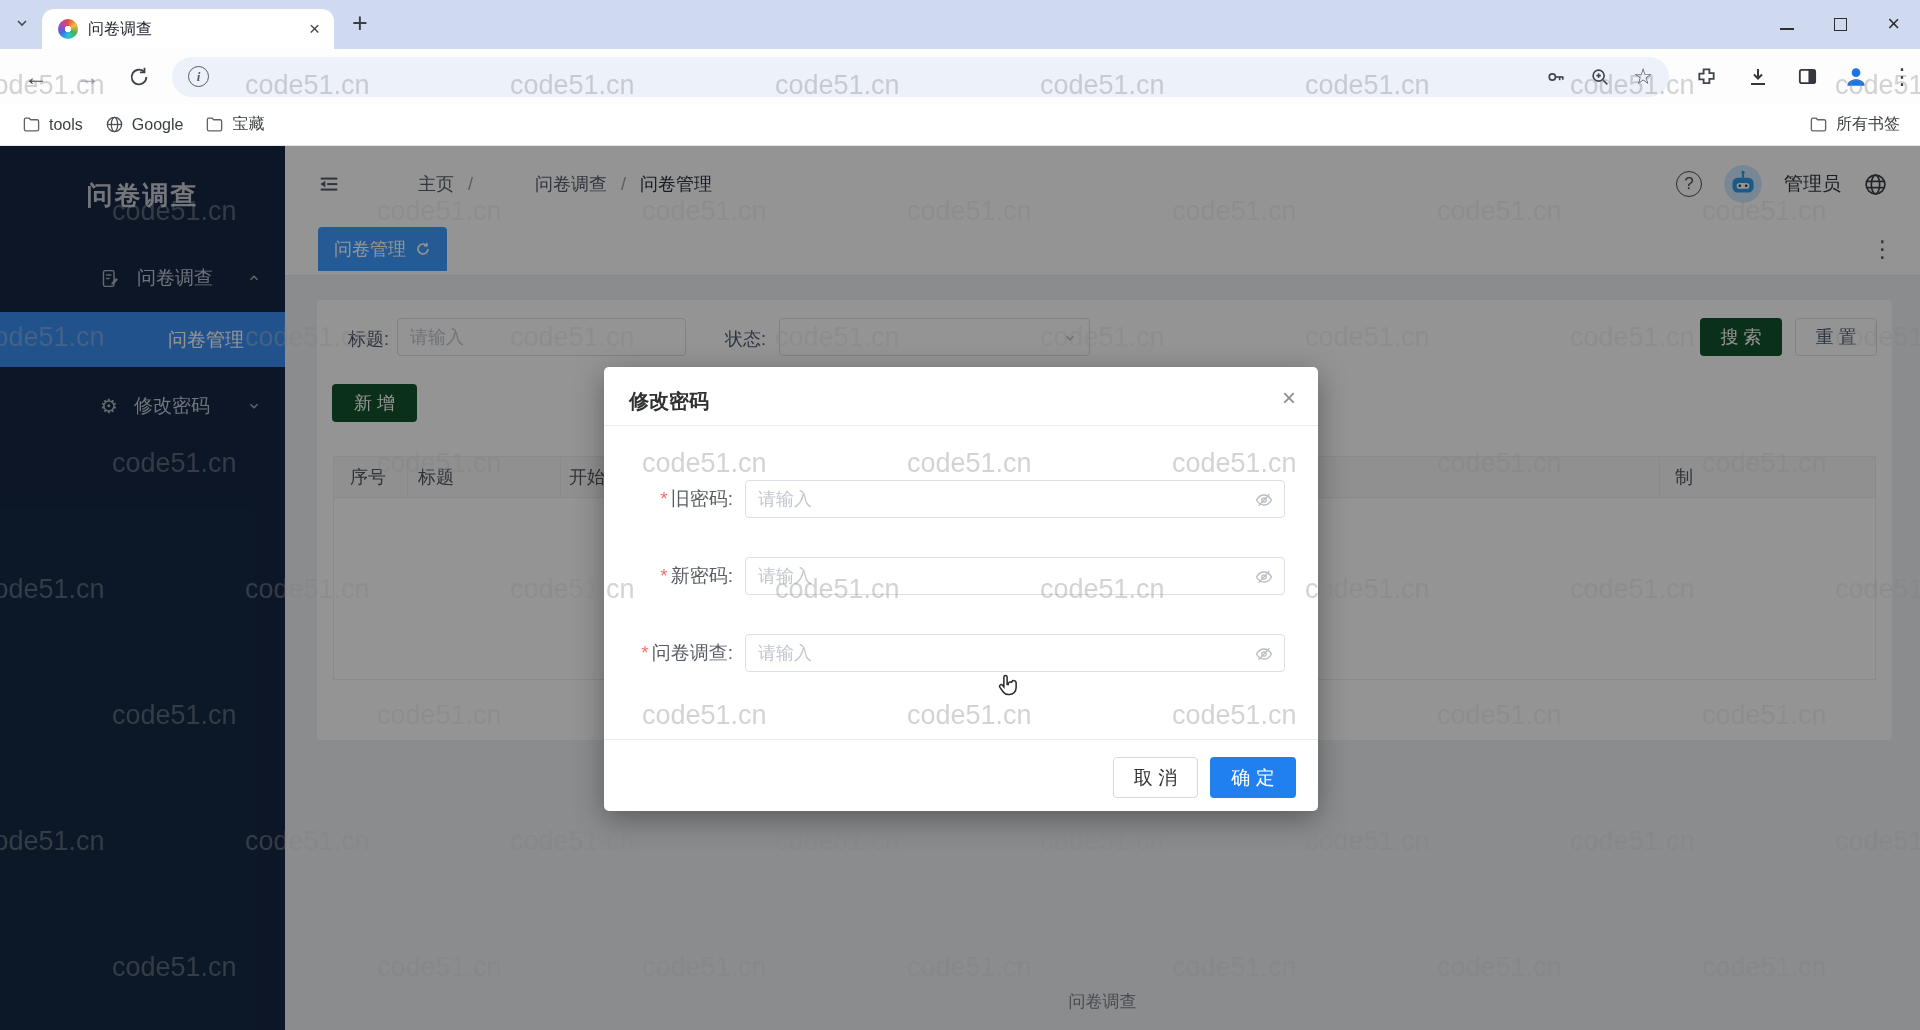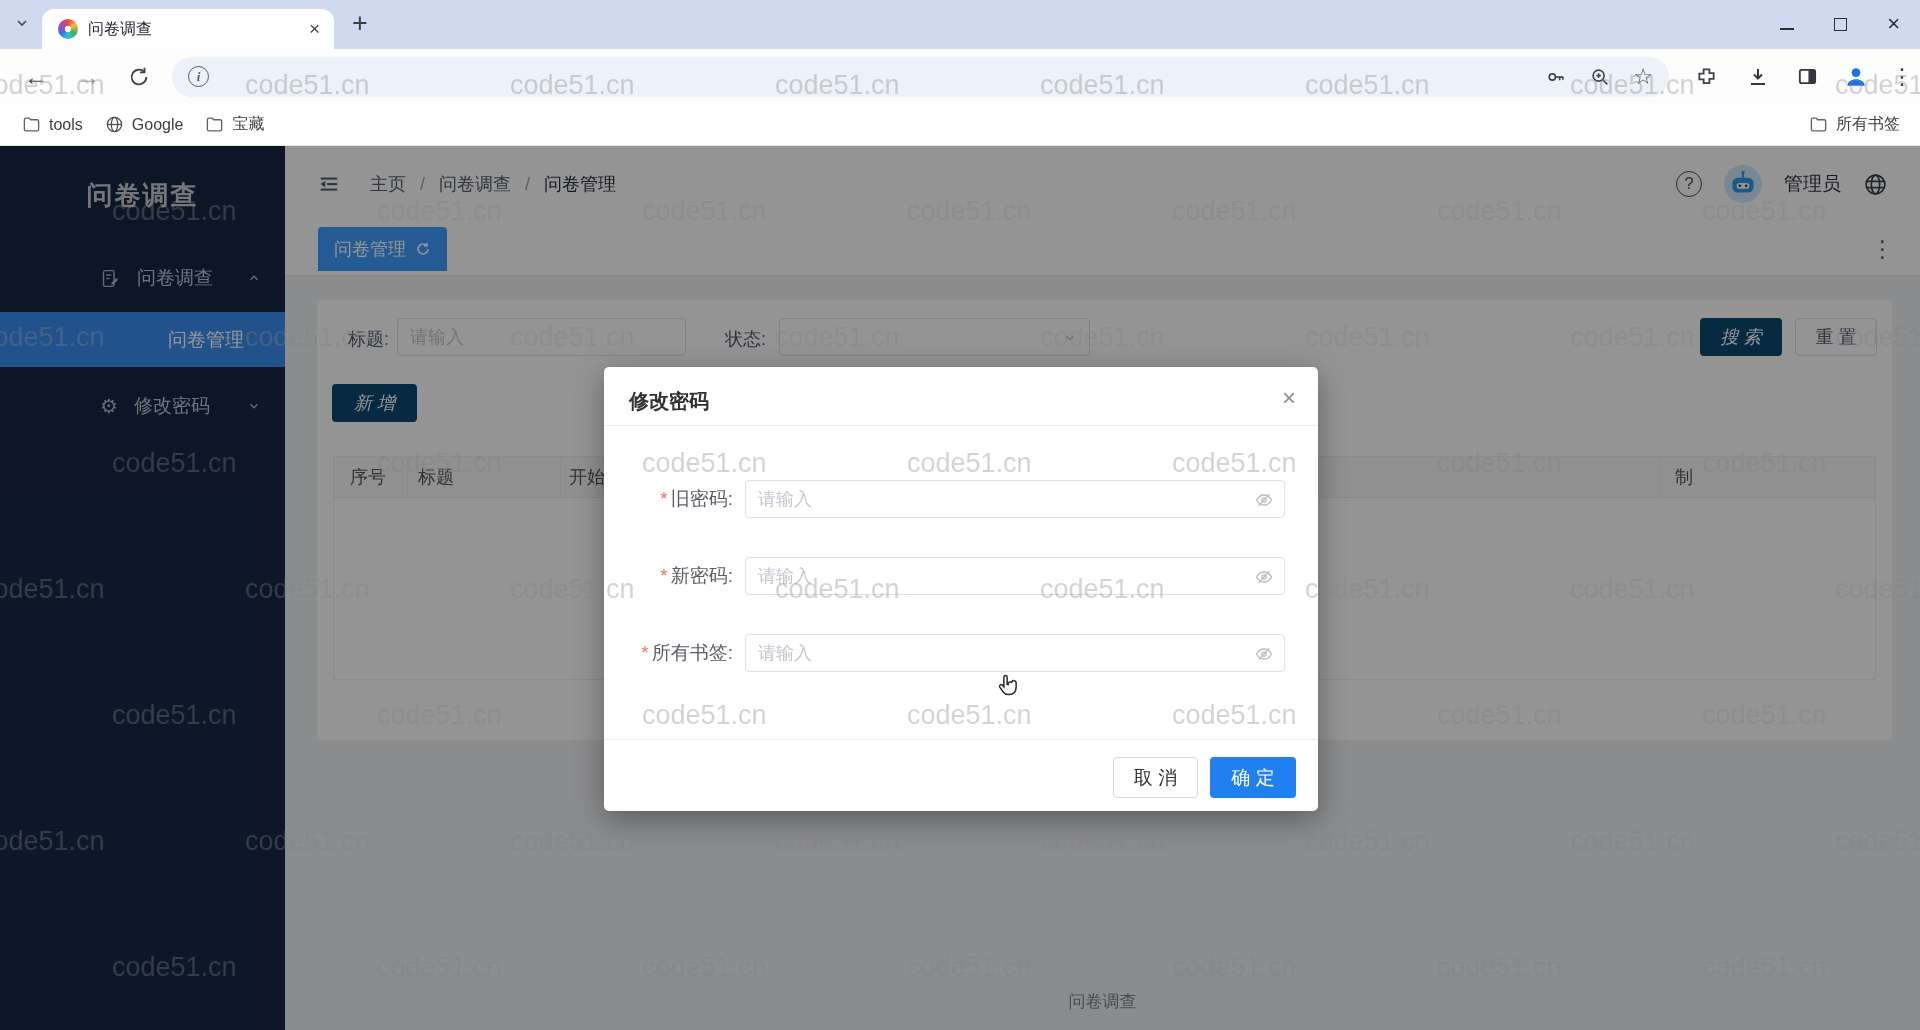--- a/index.html
+++ b/index.html
@@ -58,21 +58,21 @@
   .submenu-item { height:55px; margin-top:6px; display:flex; align-items:center; padding-left:168px;
     color:#fff; font-size:19px; }
   .submenu-item.active { background:#3a8df0; }
   .mi-sys1 { margin-top:11px; } .mi-sys2 { margin-top:10px; }
   .gear-glyph { font-size:20px; color:#aeb6c2; }
 
   .main { position:absolute; left:285px; top:0; width:1635px; height:884px; }
   .page-header { height:76px; background:#fff; display:flex; align-items:center; position:relative; }
   .collapse-btn { margin-left:33px; display:flex; }
   .breadcrumb { margin-left:30px; display:flex; align-items:center; gap:14px; font-size:18px; }
-  .bc-link { color:#57606e; } .bc-sep { color:#9aa3af; } .bc-current { color:#2b3440; }
+  .bc-link { color:#57606e;margin-left:48px; } .bc-sep { color:#9aa3af; } .bc-current { color:#2b3440; }
   .hdr-right { position:absolute; right:32px; display:flex; align-items:center; gap:22px; }
   .help-badge { width:26px; height:26px; border:1.6px solid #4a4f57; border-radius:50%; color:#4a4f57;
     font-size:17px; display:flex; align-items:center; justify-content:center; }
   .user-avatar { width:38px; height:38px; border-radius:50%; overflow:hidden; display:flex; }
   .user-name { font-size:19px; color:#2f353d; }
 
   .tag-row { height:54px; background:#fff; border-bottom:1px solid #e6e8eb; position:relative; }
   .page-tab { position:absolute; left:33px; top:5px; height:44px; width:129px; background:#409eff;
     border-radius:4px 4px 0 0; color:#fff; font-size:18px; display:flex; align-items:center;
     justify-content:center; gap:9px; }
@@ -84,21 +84,21 @@
   .lbl-title { left:31px; } .lbl-status { left:408px; }
   .el-input { position:absolute; top:18px; height:38px; border:1px solid #dcdfe6; border-radius:4px;
     background:#fff; font-size:18px; }
   .el-input input { width:100%; height:100%; border:0; outline:none; background:transparent;
     padding:0 12px; font-size:18px; color:#333; font-family:inherit; }
   .el-input input::placeholder { color:#c3c7cf; }
   .in-title { left:80px; width:289px; }
   .in-status { left:462px; width:311px; }
   .sel-chev { position:absolute; right:12px; top:12px; display:flex; }
   .btn { display:flex; align-items:center; justify-content:center; border-radius:4px; font-size:18px; }
-  .btn-primary { background:#0c4a6e; color:#fff;font-style:italic; }
+  .btn-primary { background:#14532d; color:#fff; }
   .btn-plain { background:#fff; border:1px solid #dcdfe6; color:#515a6e; }
   .btn-search { position:absolute; left:1383px; top:18px; width:82px; height:38px; }
   .btn-reset { position:absolute; left:1478px; top:18px; width:82px; height:38px; }
   .btn-add { position:absolute; left:15px; top:84px; width:85px; height:38px; }
 
   .table { position:absolute; left:16px; top:156px; width:1543px; }
   .t-head { display:flex; height:42px; background:#f8f8f9; border:1px solid #ebeef5; align-items:center;
     font-size:18px; color:#51565e; }
   .th { height:100%; display:flex; align-items:center; border-right:1px solid #ebeef5;font-family:Liberation Serif, serif; }
   .th:last-child { border-right:0; }
@@ -410,21 +410,21 @@
         <svg width="20" height="20" viewBox="0 0 24 24" fill="none" stroke="#b8bcc4" stroke-width="1.6">
             <path d="M3 12s3.5-6 9-6 9 6 9 6-3.5 6-9 6-9-6-9-6z"></path>
             <circle cx="12" cy="12" r="2.6"></circle>
             <line x1="5.5" y1="19" x2="18.5" y2="5"></line>
           </svg>
       </span>
     </span>
   </div>
 
   <div class="f-row f-row3">
-    <span class="f-label"><span class="req-star">*</span><span>所有书签:</span></span>
+    <span class="f-label"><span class="req-star">*</span><span>问卷调查:</span></span>
     <span class="f-input">
       <input type="text" placeholder="请输入" style="">
       <span class="eye-btn">
         <svg width="20" height="20" viewBox="0 0 24 24" fill="none" stroke="#b8bcc4" stroke-width="1.6">
             <path d="M3 12s3.5-6 9-6 9 6 9 6-3.5 6-9 6-9-6-9-6z"></path>
             <circle cx="12" cy="12" r="2.6"></circle>
             <line x1="5.5" y1="19" x2="18.5" y2="5"></line>
           </svg>
       </span>
     </span>

